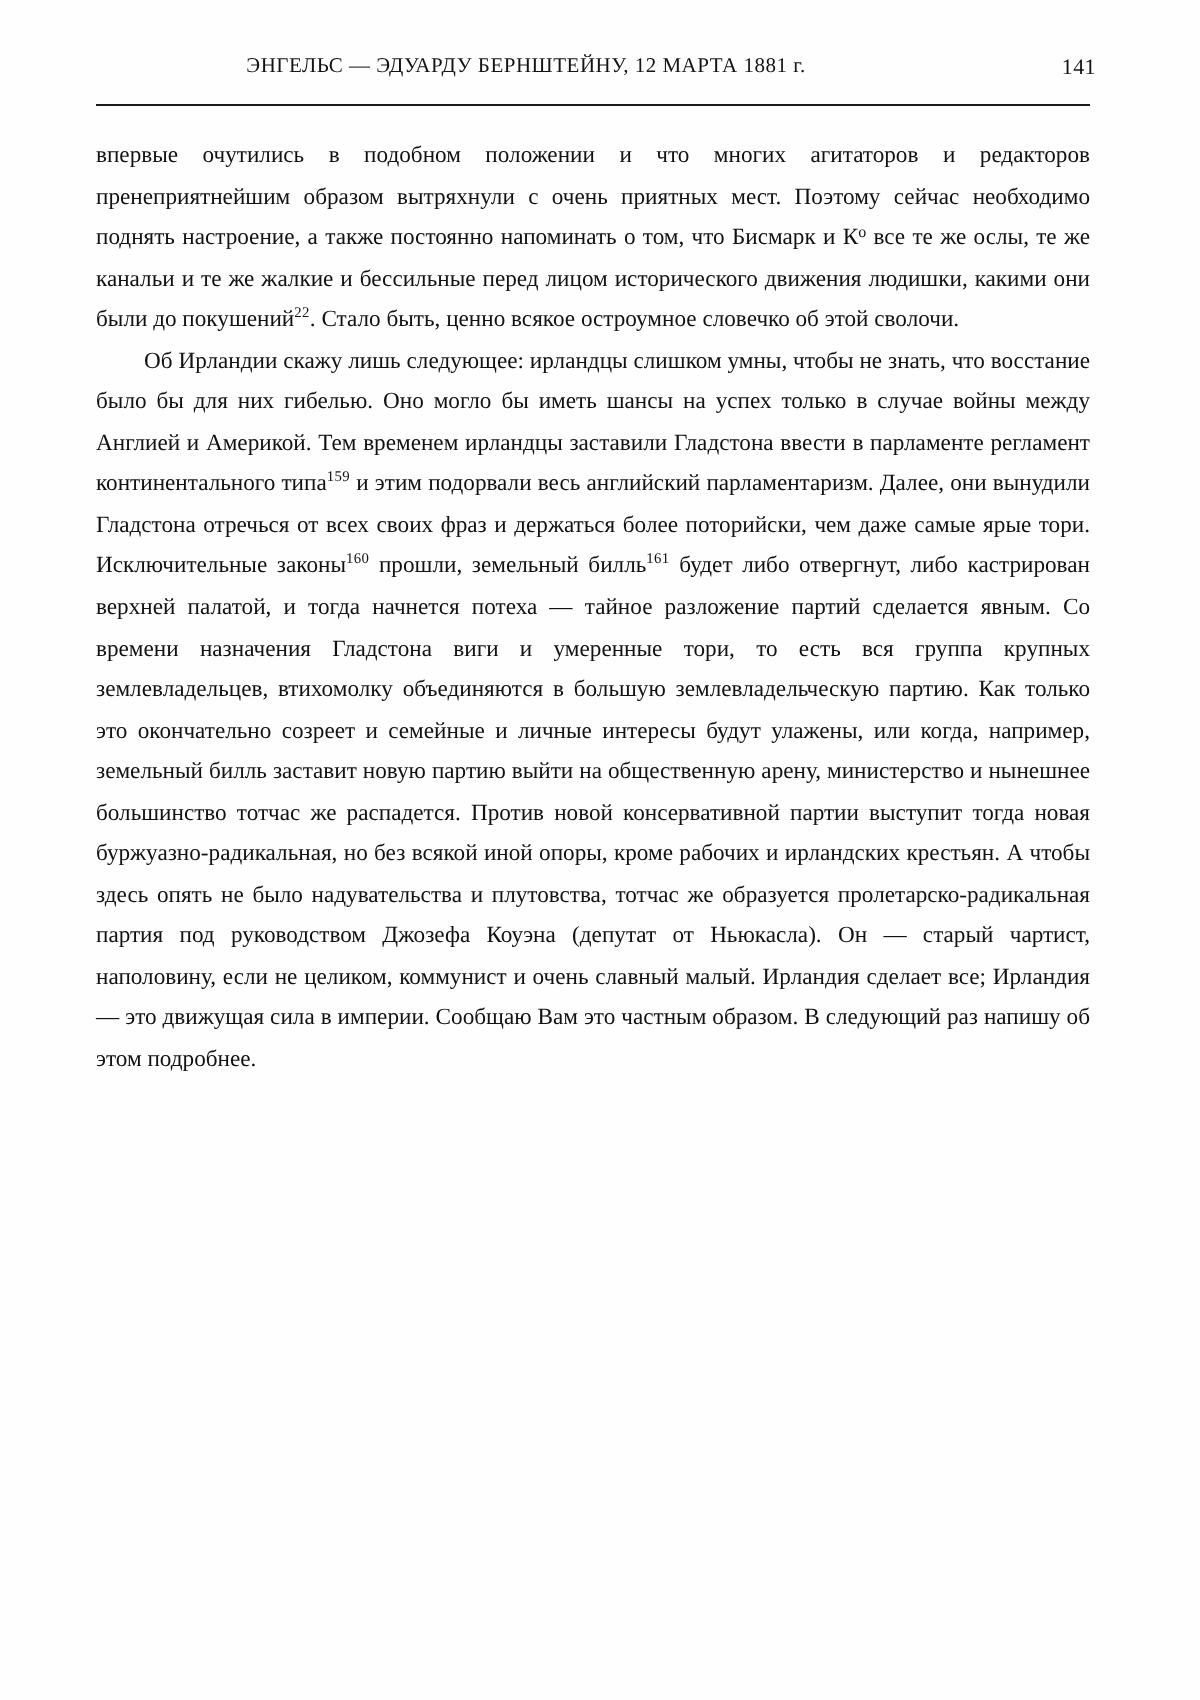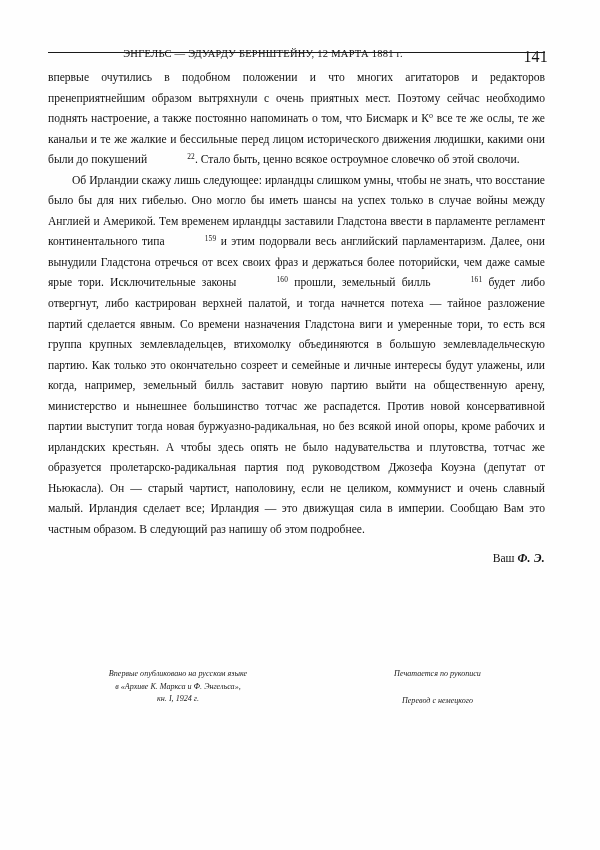--- a/index.html
+++ b/index.html
@@ -21,40 +21,40 @@
     width: 600px;
     height: 850px;
     background: #fefefe;
     box-sizing: border-box;
   }
 
   
   .runhead {
     position: absolute;
     left: 48px;
-    top: 48px;
+    top: 28px;
     width: 500px;
     height: 16px;
   }
   .runhead-title {
     position: absolute;
     left: 0;
     top: 0;
     width: 430px;
     text-align: center;
     font-size: 10.5px;
     letter-spacing: 0.25px;
     white-space: nowrap;
     color: #131313;
   }
   .runhead-folio {
     position: absolute;
     right: 0;
     top: 0;
-    font-size: 16px;
+    font-size: 11px;
     letter-spacing: 0.2px;
     color: #131313;
   }
   .runhead-rule {
     position: absolute;
     left: 48px;
     top: 52px;
     width: 497px;
     height: 0;
     border-top: 1.3px solid #1a1a1a;
@@ -81,21 +81,20 @@
     text-indent: 0;
   }
   p.para.cont {
     text-indent: 24px;
   }
   sup {
     font-size: 7.4px;
     line-height: 0;
     vertical-align: 0.62em;
     letter-spacing: 0.2px;
-    padding-left: 40px;
   }
   .deg {
     font-size: 8px;
     vertical-align: 0.45em;
     line-height: 0;
   }
 
   .greeting {
     margin: 0;
     font-size: 11.6px;
@@ -163,30 +162,18 @@
   </div>
   <div class="runhead-rule"></div>
 
   <div class="column">
 
     <p class="para noindent"><span>впервые очутились в подобном положении и что многих агитаторов и редакторов пренеприятнейшим образом вытряхнули с очень приятных мест. Поэтому сейчас необходимо поднять настроение, а также постоянно напоминать о том, что Бисмарк и К</span><span class="deg">о</span><span> все те же ослы, те же канальи и те же жалкие и бессильные перед лицом исторического движения людишки, какими они были до покушений</span><sup>22</sup><span>. Стало быть, ценно всякое остроумное словечко об этой сволочи.</span></p>
 
     <p class="para cont"><span>Об Ирландии скажу лишь следующее: ирландцы слишком умны, чтобы не знать, что восстание было бы для них гибелью. Оно могло бы иметь шансы на успех только в случае войны между Англией и Америкой. Тем временем ирландцы заставили Гладстона ввести в парламенте регламент континентального типа</span><sup>159</sup><span> и этим подорвали весь английский парламентаризм. Далее, они вынудили Гладстона отречься от всех своих фраз и держаться более поторийски, чем даже самые ярые тори. Исключительные законы</span><sup>160</sup><span> прошли, земельный билль</span><sup>161</sup><span> будет либо отвергнут, либо кастрирован верхней палатой, и тогда начнется потеха — тайное разложение партий сделается явным. Со времени назначения Гладстона виги и умеренные тори, то есть вся группа крупных землевладельцев, втихомолку объединяются в большую землевладельческую партию. Как только это окончательно созреет и семейные и личные интересы будут улажены, или когда, например, земельный билль заставит новую партию выйти на общественную арену, министерство и нынешнее большинство тотчас же распадется. Против новой консервативной партии выступит тогда новая буржуазно-радикальная, но без всякой иной опоры, кроме рабочих и ирландских крестьян. А чтобы здесь опять не было надувательства и плутовства, тотчас же образуется пролетарско-радикальная партия под руководством Джозефа Коуэна (депутат от Ньюкасла). Он — старый чартист, наполовину, если не целиком, коммунист и очень славный малый. Ирландия сделает все; Ирландия — это движущая сила в империи. Сообщаю Вам это частным образом. В следующий раз напишу об этом подробнее.</span></p>
 
 
-    <p class="signature"><span>Ваш </span><b>Ф. Э.</b></p>
 
 
   </div>
 
-  <div class="colophon">
-    <div class="colophon-left">
-      <div class="line">Впервые опубликовано на русском языке</div>
-      <div class="line">в «Архиве К. Маркса и Ф. Энгельса»,</div>
-      <div class="line">кн. I, 1924 г.</div>
-    </div>
-    <div class="colophon-right">
-      <div class="line">Печатается по рукописи</div>
-      <div class="line second">Перевод с немецкого</div>
-    </div>
-  </div>
 
 </div>
 
 </body></html>

